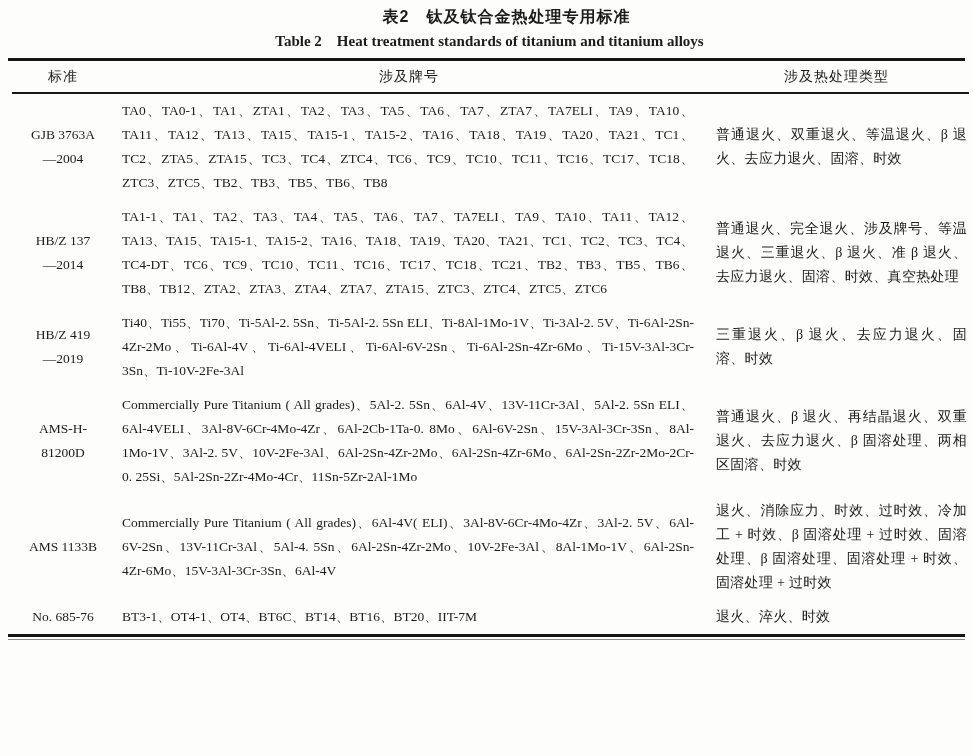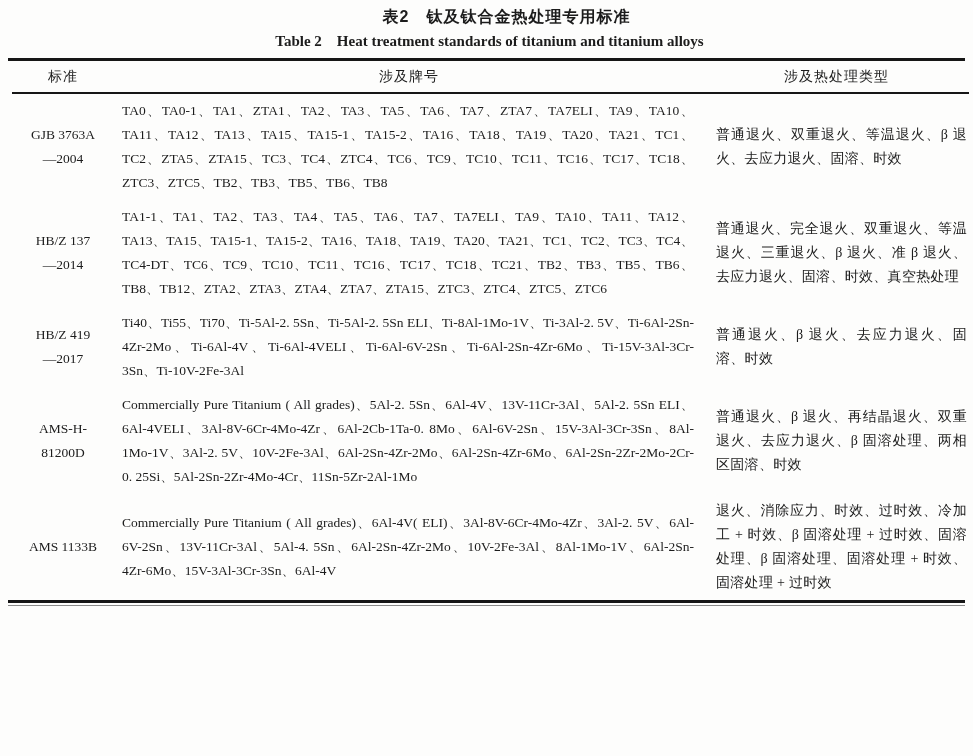--- a/index.html
+++ b/index.html
@@ -108,39 +108,44 @@
       <tr>
         <td class="cell-standard">GJB 3763A
 —2004</td>
         <td class="cell-grades">TA0、TA0-1、TA1、ZTA1、TA2、TA3、TA5、TA6、TA7、ZTA7、TA7ELI、TA9、TA10、TA11、TA12、TA13、TA15、TA15-1、TA15-2、TA16、TA18、TA19、TA20、TA21、TC1、TC2、ZTA5、ZTA15、TC3、TC4、ZTC4、TC6、TC9、TC10、TC11、TC16、TC17、TC18、ZTC3、ZTC5、TB2、TB3、TB5、TB6、TB8</td>
         <td class="cell-treat">普通退火、双重退火、等温退火、β 退火、去应力退火、固溶、时效</td>
       </tr>
       <tr>
         <td class="cell-standard">HB/Z 137
 —2014</td>
         <td class="cell-grades">TA1-1、TA1、TA2、TA3、TA4、TA5、TA6、TA7、TA7ELI、TA9、TA10、TA11、TA12、TA13、TA15、TA15-1、TA15-2、TA16、TA18、TA19、TA20、TA21、TC1、TC2、TC3、TC4、TC4-DT、TC6、TC9、TC10、TC11、TC16、TC17、TC18、TC21、TB2、TB3、TB5、TB6、TB8、TB12、ZTA2、ZTA3、ZTA4、ZTA7、ZTA15、ZTC3、ZTC4、ZTC5、ZTC6</td>
-        <td class="cell-treat">普通退火、完全退火、双重退火、等温退火、三重退火、β 退火、准 β 退火、去应力退火、固溶、时效、真空热处理</td>
+        <td class="cell-treat">普通退火、完全退火、涉及牌号、等温退火、三重退火、β 退火、准 β 退火、去应力退火、固溶、时效、真空热处理</td>
       </tr>
       <tr>
         <td class="cell-standard">HB/Z 419
-—2017</td>
+—2019</td>
         <td class="cell-grades">Ti40、Ti55、Ti70、Ti-5Al-2. 5Sn、Ti-5Al-2. 5Sn ELI、Ti-8Al-1Mo-1V、Ti-3Al-2. 5V、Ti-6Al-2Sn-4Zr-2Mo、Ti-6Al-4V、Ti-6Al-4VELI、Ti-6Al-6V-2Sn、Ti-6Al-2Sn-4Zr-6Mo、Ti-15V-3Al-3Cr-3Sn、Ti-10V-2Fe-3Al</td>
-        <td class="cell-treat">普通退火、β 退火、去应力退火、固溶、时效</td>
+        <td class="cell-treat">三重退火、β 退火、去应力退火、固溶、时效</td>
       </tr>
       <tr>
         <td class="cell-standard">AMS-H-
 81200D</td>
         <td class="cell-grades">Commercially Pure Titanium ( All grades)、5Al-2. 5Sn、6Al-4V、13V-11Cr-3Al、5Al-2. 5Sn ELI、6Al-4VELI、3Al-8V-6Cr-4Mo-4Zr、6Al-2Cb-1Ta-0. 8Mo、6Al-6V-2Sn、15V-3Al-3Cr-3Sn、8Al-1Mo-1V、3Al-2. 5V、10V-2Fe-3Al、6Al-2Sn-4Zr-2Mo、6Al-2Sn-4Zr-6Mo、6Al-2Sn-2Zr-2Mo-2Cr-0. 25Si、5Al-2Sn-2Zr-4Mo-4Cr、11Sn-5Zr-2Al-1Mo</td>
         <td class="cell-treat">普通退火、β 退火、再结晶退火、双重退火、去应力退火、β 固溶处理、两相区固溶、时效</td>
       </tr>
       <tr>
         <td class="cell-standard">AMS 1133B</td>
         <td class="cell-grades">Commercially Pure Titanium ( All grades)、6Al-4V( ELI)、3Al-8V-6Cr-4Mo-4Zr、3Al-2. 5V、6Al-6V-2Sn、13V-11Cr-3Al、5Al-4. 5Sn、6Al-2Sn-4Zr-2Mo、10V-2Fe-3Al、8Al-1Mo-1V、6Al-2Sn-4Zr-6Mo、15V-3Al-3Cr-3Sn、6Al-4V</td>
         <td class="cell-treat">退火、消除应力、时效、过时效、冷加工 + 时效、β 固溶处理 + 过时效、固溶处理、β 固溶处理、固溶处理 + 时效、固溶处理 + 过时效</td>
       </tr>
+      <tr>
+        <td class="cell-standard">No. 685-76</td>
+        <td class="cell-grades">BT3-1、OT4-1、OT4、BT6C、BT14、BT16、BT20、IIT-7M</td>
+        <td class="cell-treat">退火、淬火、时效</td>
+      </tr>
     </tbody>
   </table>
 
   <div class="rule-wrap">
     <div class="bottom-rule-thick"></div>
     <div class="bottom-rule-thin"></div>
   </div>
 
 </div>
 

